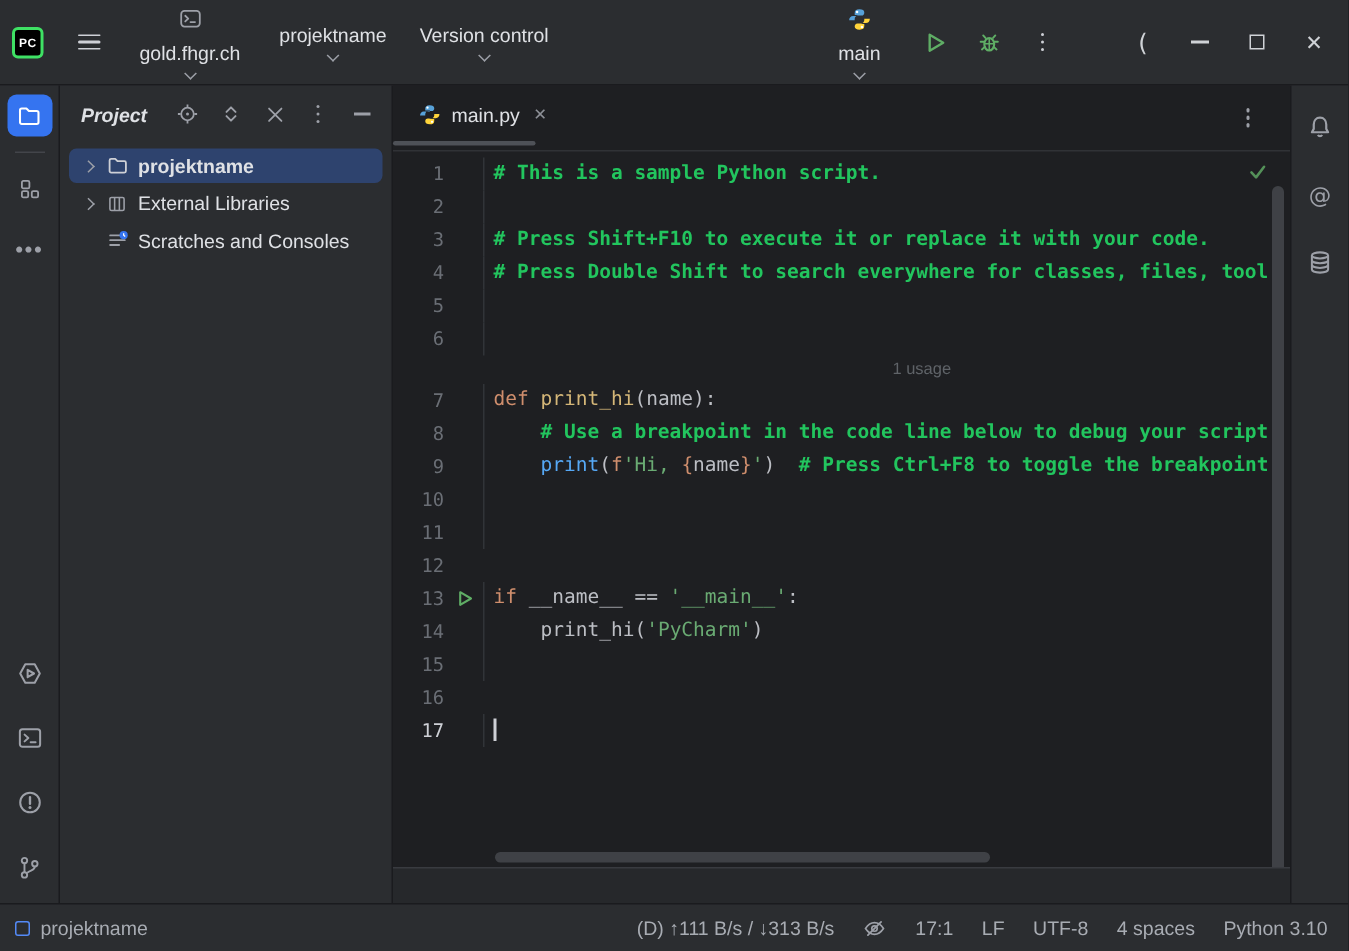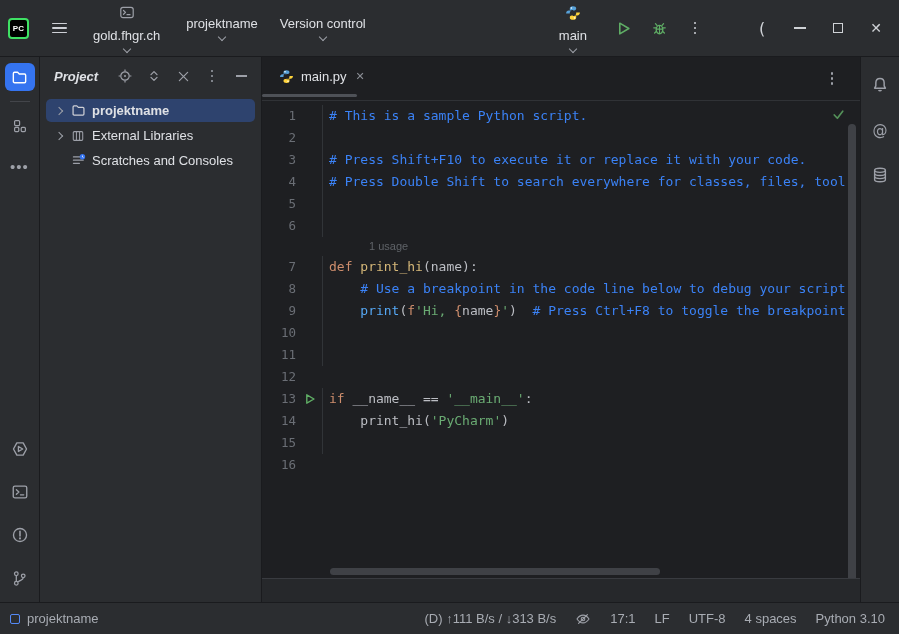--- a/index.html
+++ b/index.html
@@ -58,22 +58,22 @@
   .tab-close { color:#8c8f96; font-size:11px; margin-left:2px; }
   .tab-thumb { position:absolute; left:0; bottom:3px; width:95px; height:3px; background:#4e5157; border-radius:2px; }
   .tab-kebab { position:absolute; right:14px; top:50%; transform:translateY(-50%); }
 
   .code-area { flex:1 1 auto; position:relative; overflow:hidden; font-family:"DejaVu Sans Mono", monospace; font-size:13px; padding-top:4px; }
   .code-row { display:flex; height:22px; line-height:22px; }
   .ln { flex:0 0 34px; text-align:right; color:#6a6e75; font-size:12.5px; }
   .code-row.current .ln { color:#ced0d6; }
   .gut { flex:0 0 26px; display:flex; align-items:center; padding-left:8px; }
   .code-text { white-space:pre; border-left:1px solid #313438; padding-left:6px; margin-left:0; color:#bcbec4; }
-  .inlay-row { height:19px; line-height:19px; padding-left:107px; font-family:"Liberation Sans", sans-serif; font-size:11px; color:#5f6368; }
-  .tk-comment { color:#3b82f6; }
+  .inlay-row { height:19px; line-height:19px; padding-left:107px; font-family:"Liberation Sans", sans-serif; font-size:11px; color:#5f6368;text-align:center; }
+  .tk-comment { color:#22c55e;font-weight:bold; }
   .tk-commentLink { color:#7a7e85; text-decoration:underline; }
   .tk-keyword { color:#cf8e6d; }
   .tk-funcDecl { color:#d5b778; }
   .tk-builtin { color:#56a8f5; }
   .tk-string { color:#6aab73; }
   .tk-brace { color:#cf8e6d; }
   .tk-plain { color:#bcbec4; }
   .caret { display:inline-block; width:1.6px; height:15px; background:#ced0d6; vertical-align:middle; }
   .check-ok { position:absolute; top:6px; right:14px; }
   .vscroll { position:absolute; top:23px; right:4px; width:8px; height:463px; background:#4b4e53; border-radius:4px; opacity:.75; }
@@ -404,20 +404,25 @@
             </div>
             <div class="code-row">
               <span class="ln">15</span>
               <span class="gut"></span>
               <span class="code-text"></span>
             </div>
             <div class="code-row">
               <span class="ln">16</span>
               <span class="gut"></span>
             </div>
+            <div class="code-row current">
+              <span class="ln">17</span>
+              <span class="gut"></span>
+              <span class="code-text"><span class="caret"></span></span>
+            </div>
           </div>
         <span class="check-ok">
           <svg width="15" height="15" viewBox="0 0 16 16">
               <path d="M3.5 8.5 L6.8 12 L12.5 4.5" fill="none" stroke="#549159" stroke-width="1.8" stroke-linecap="round" stroke-linejoin="round"></path>
             </svg>
         </span>
         <div class="vscroll"></div>
         <div class="hscroll"></div>
       </div>
 

